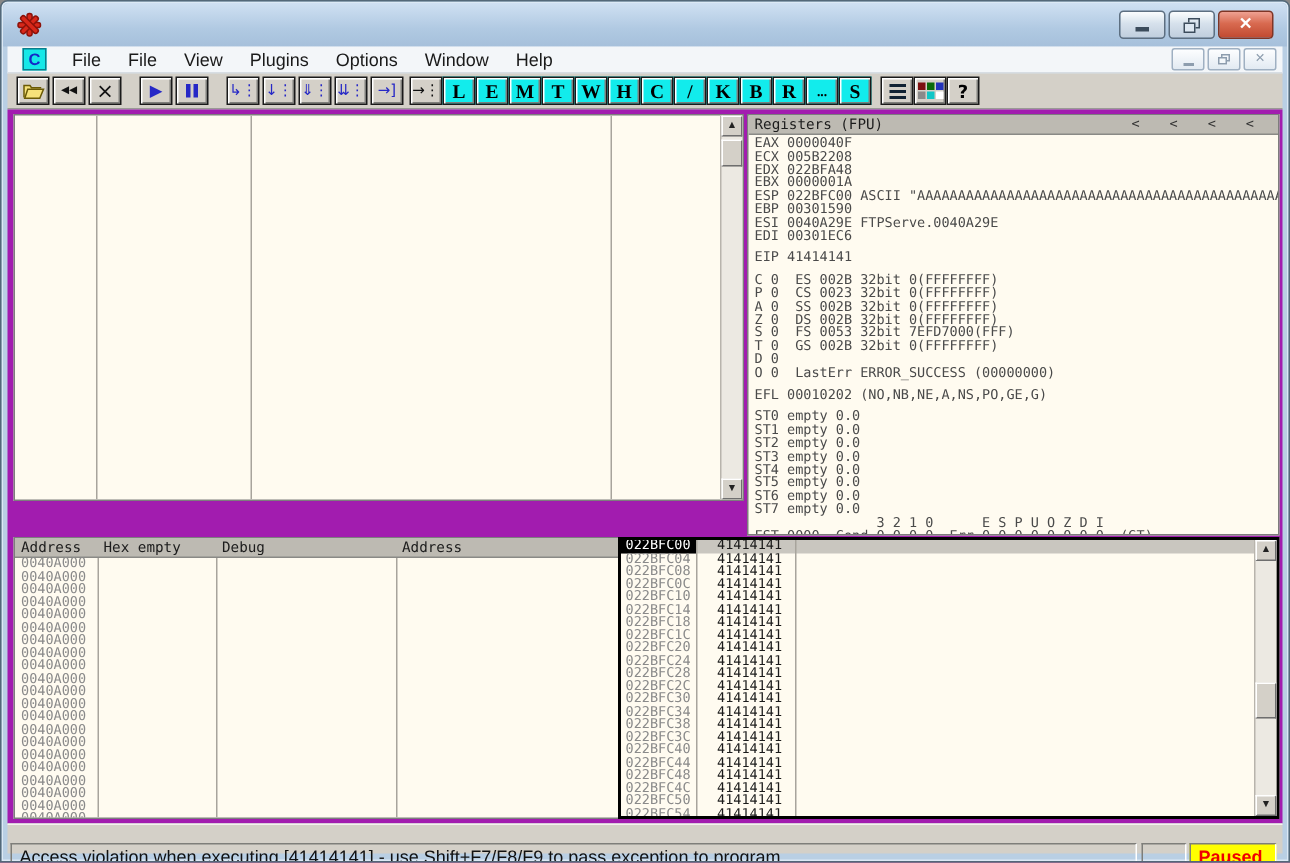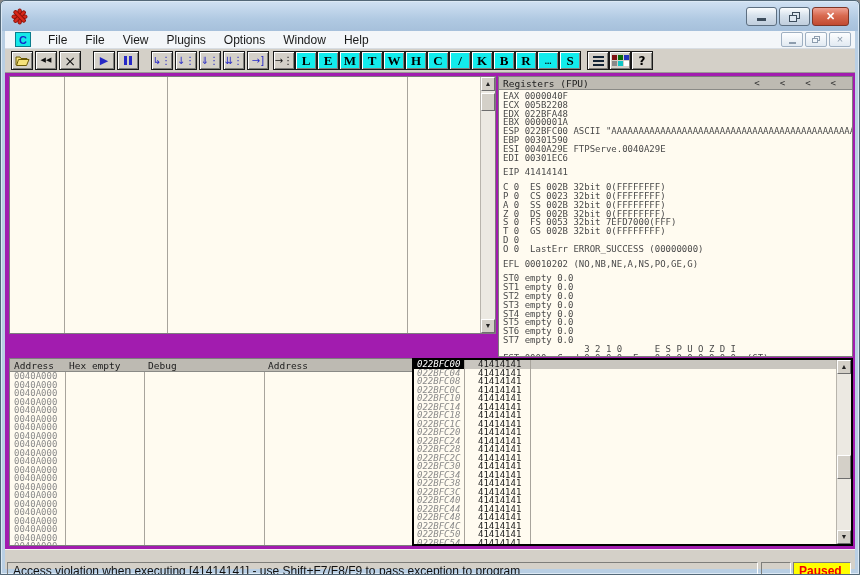--- a/index.html
+++ b/index.html
@@ -75,21 +75,21 @@
   
   .dump-header{position:absolute;left:0;right:14px;top:0;height:13px;background:#bdbab2;
                border-bottom:1px solid #8a8a86;}
   .dump-header .hcell{position:absolute;top:1px;font-family:"DejaVu Sans Mono",monospace;font-size:9.5px;color:#1c1c1c;}
   .dump-rows{position:absolute;left:0;right:14px;top:13px;bottom:0;}
   .dump-row{height:8.5px;color:#8a8a8a;padding-left:4px;}
   
   .stack{border:2px solid #000;background:#fffbf0;}
   .stack-rows{position:absolute;left:0;right:15px;top:0;bottom:0;}
   .stack-row{height:8.5px;display:flex;}
-  .stack-row .addr{width:50px;color:#8a8a8a;padding-left:3px;flex:none;font-style:italic;}
+  .stack-row .addr{width:50px;color:#8a8a8a;padding-left:3px;flex:none;}
   .stack-row .val{width:66px;color:#1a1a1a;padding-left:14px;flex:none;}
   .stack-row.sel{background:#c9c6bf;}
   .stack-row.sel .addr{background:#000;color:#fff;}
   
   .statusbar{position:absolute;left:4px;right:4px;top:548px;height:20px;background:#d4d0c8;border-top:1px solid #f4f2ee;}
   .sfield{position:absolute;top:12px;height:16px;border:1px solid;border-color:#7e7e7a #fff #fff #7e7e7a;
           font-size:12px;color:#111;padding:1px 0 0 5px;white-space:nowrap;overflow:hidden;}
   .paused{background:#ffff00;color:#f00000;font-weight:bold;}
 </style>
 </head>

